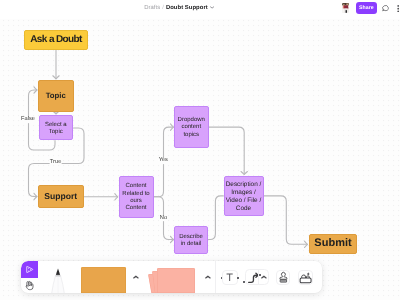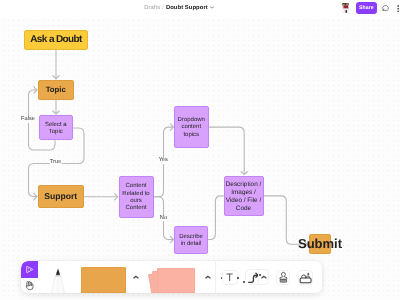--- a/index.html
+++ b/index.html
@@ -127,38 +127,38 @@
       <path d="M 208.5 239.5 L 210 239.5 Q 215.4 239.5 215.4 234 L 215.4 201.3 Q 215.4 195.9 220.8 195.9 L 223.3 195.9" fill="none" stroke="#b9b9bb" stroke-width="1.1" stroke-linecap="round" stroke-linejoin="round"></path>
     </g>
     <g>
       <path d="M 264 195.9 L 280.9 195.9 Q 286.3 195.9 286.3 201.3 L 286.3 238.9 Q 286.3 244.3 291.7 244.3 L 307.2 244.3" fill="none" stroke="#b9b9bb" stroke-width="1.1" stroke-linecap="round" stroke-linejoin="round"></path>
       <path d="M 304.5 241.10000000000002 Q 305.85 242.86 307.5 244.3 Q 305.85 245.74 304.5 247.5" fill="none" stroke="#b9b9bb" stroke-width="1.1" stroke-linecap="round" stroke-linejoin="round"></path>
     </g>
   </svg>
 
 <div id="nodes-layer">
     <div class="node n-yellow" style="left: 24px; top: 30px; width: 64px; height: 20px; font-size: 10px; letter-spacing: -0.62px;">Ask a Doubt</div>
-    <div class="node n-orange" style="left: 38px; top: 80px; width: 35.5px; height: 20px; font-size: 7.8px;">Topic</div>
+    <div class="node n-orange" style="left: 38px; top: 80px; width: 35.5px; height: 32px; font-size: 7.8px;">Topic</div>
     <div class="node n-purple" style="left: 38.5px; top: 115px; width: 34.5px; height: 25px; font-size: 6px;">Select a
 Topic</div>
     <div class="node n-orange" style="left: 38px; top: 185px; width: 45.5px; height: 23px; font-size: 8.6px;">Support</div>
     <div class="node n-purple" style="left: 118.5px; top: 175.5px; width: 35px; height: 42px; font-size: 6px;">Content
 Related to
 ours
 Content</div>
     <div class="node n-purple" style="left: 174px; top: 105.5px; width: 34.5px; height: 42px; font-size: 6px;">Dropdown
 content
 topics</div>
     <div class="node n-purple" style="left: 174px; top: 225.5px; width: 34px; height: 28px; font-size: 6px;">Describe
 in detail</div>
     <div class="node n-purple" style="left: 223.5px; top: 175.5px; width: 40px; height: 40px; font-size: 6.4px;">Description /
 Images /
 Video / File /
 Code</div>
-    <div class="node n-orange" style="left: 309px; top: 234px; width: 22px; height: 20px; font-size: 13px;">Submit</div>
+    <div class="node n-orange" style="left: 309px; top: 234px; width: 48px; height: 20px; font-size: 11px;">Submit</div>
     <div class="edgelabel" style="left: 28px; top: 119.9px;">False</div>
     <div class="edgelabel" style="left: 55.6px; top: 162.7px;">True</div>
     <div class="edgelabel" style="left: 163.3px; top: 161.3px;">Yes</div>
     <div class="edgelabel" style="left: 163.5px; top: 218.6px;">No</div>
   </div>
 
 <div id="header">
   <div class="crumbs">
     <span class="crumb-muted">Drafts</span><span class="crumb-sep">/</span><span class="crumb-doc">Doubt Support</span><span class="crumb-chev"><svg width="4.2" height="2.9" viewBox="0 0 8 5">
           <path d="M1 1.4 L4 3.7 L7 1.4" fill="none" stroke="#7c7c82" stroke-width="1.5" stroke-linecap="round" stroke-linejoin="round"></path>

